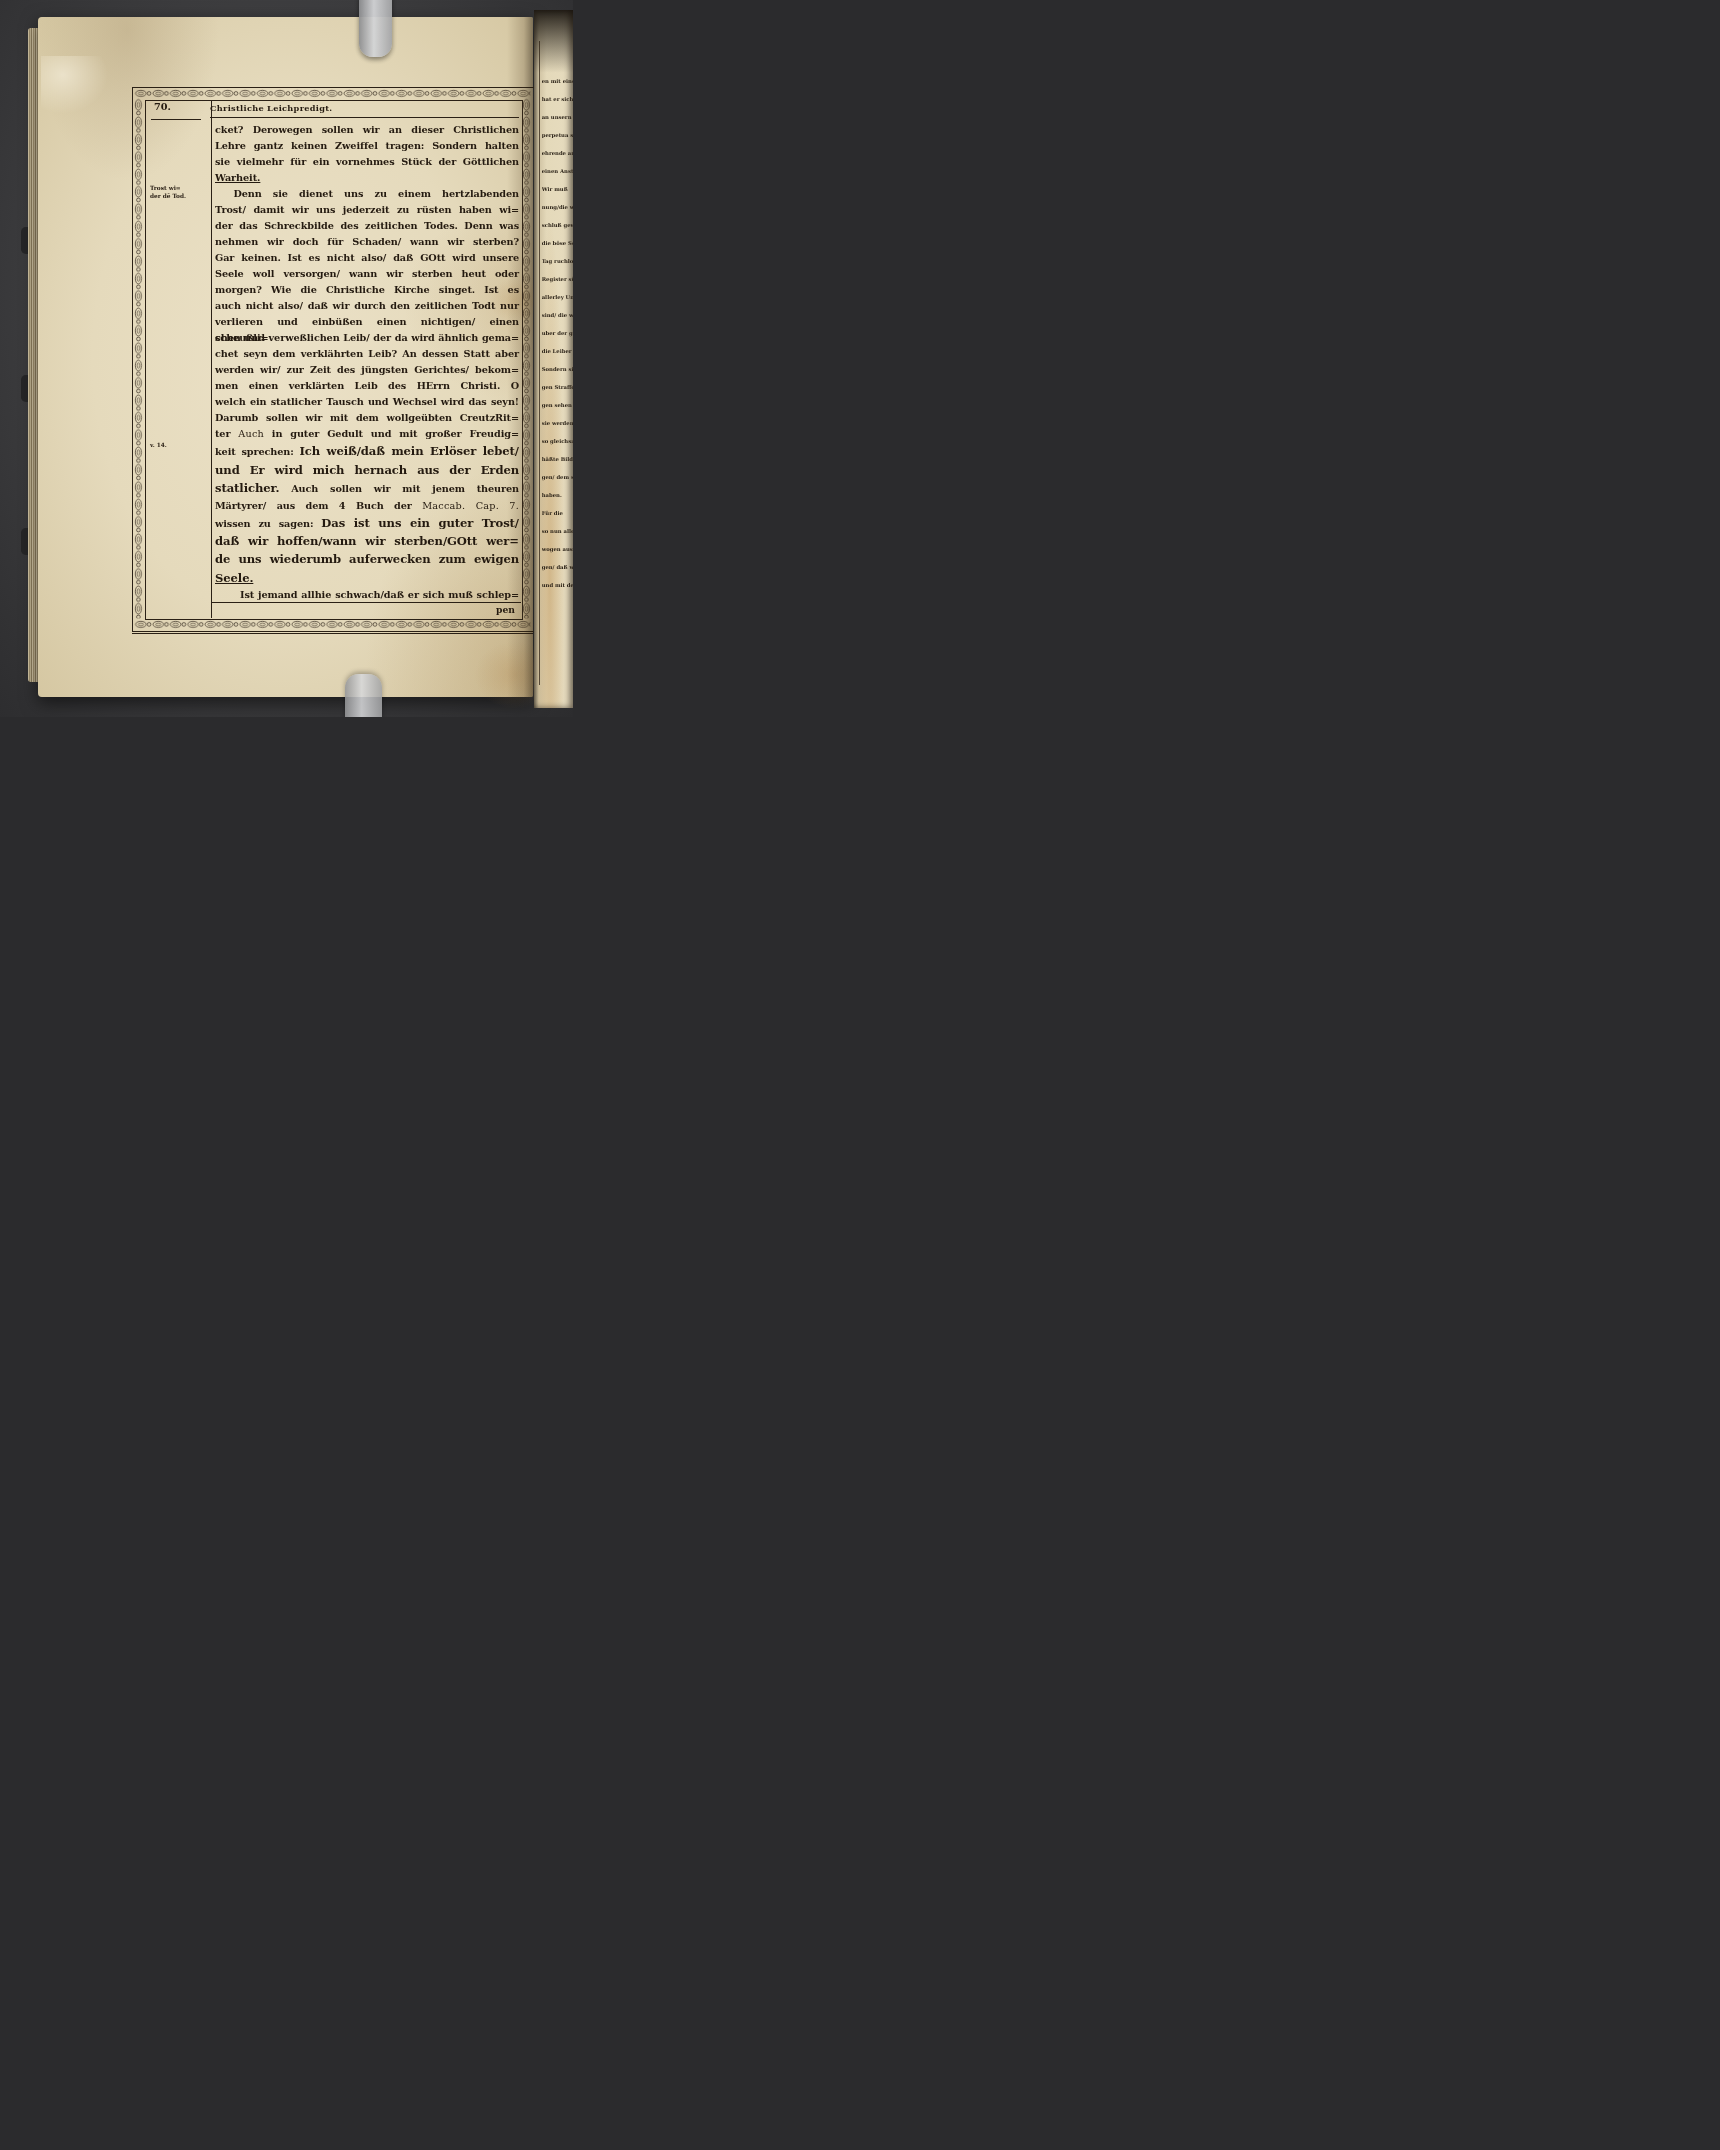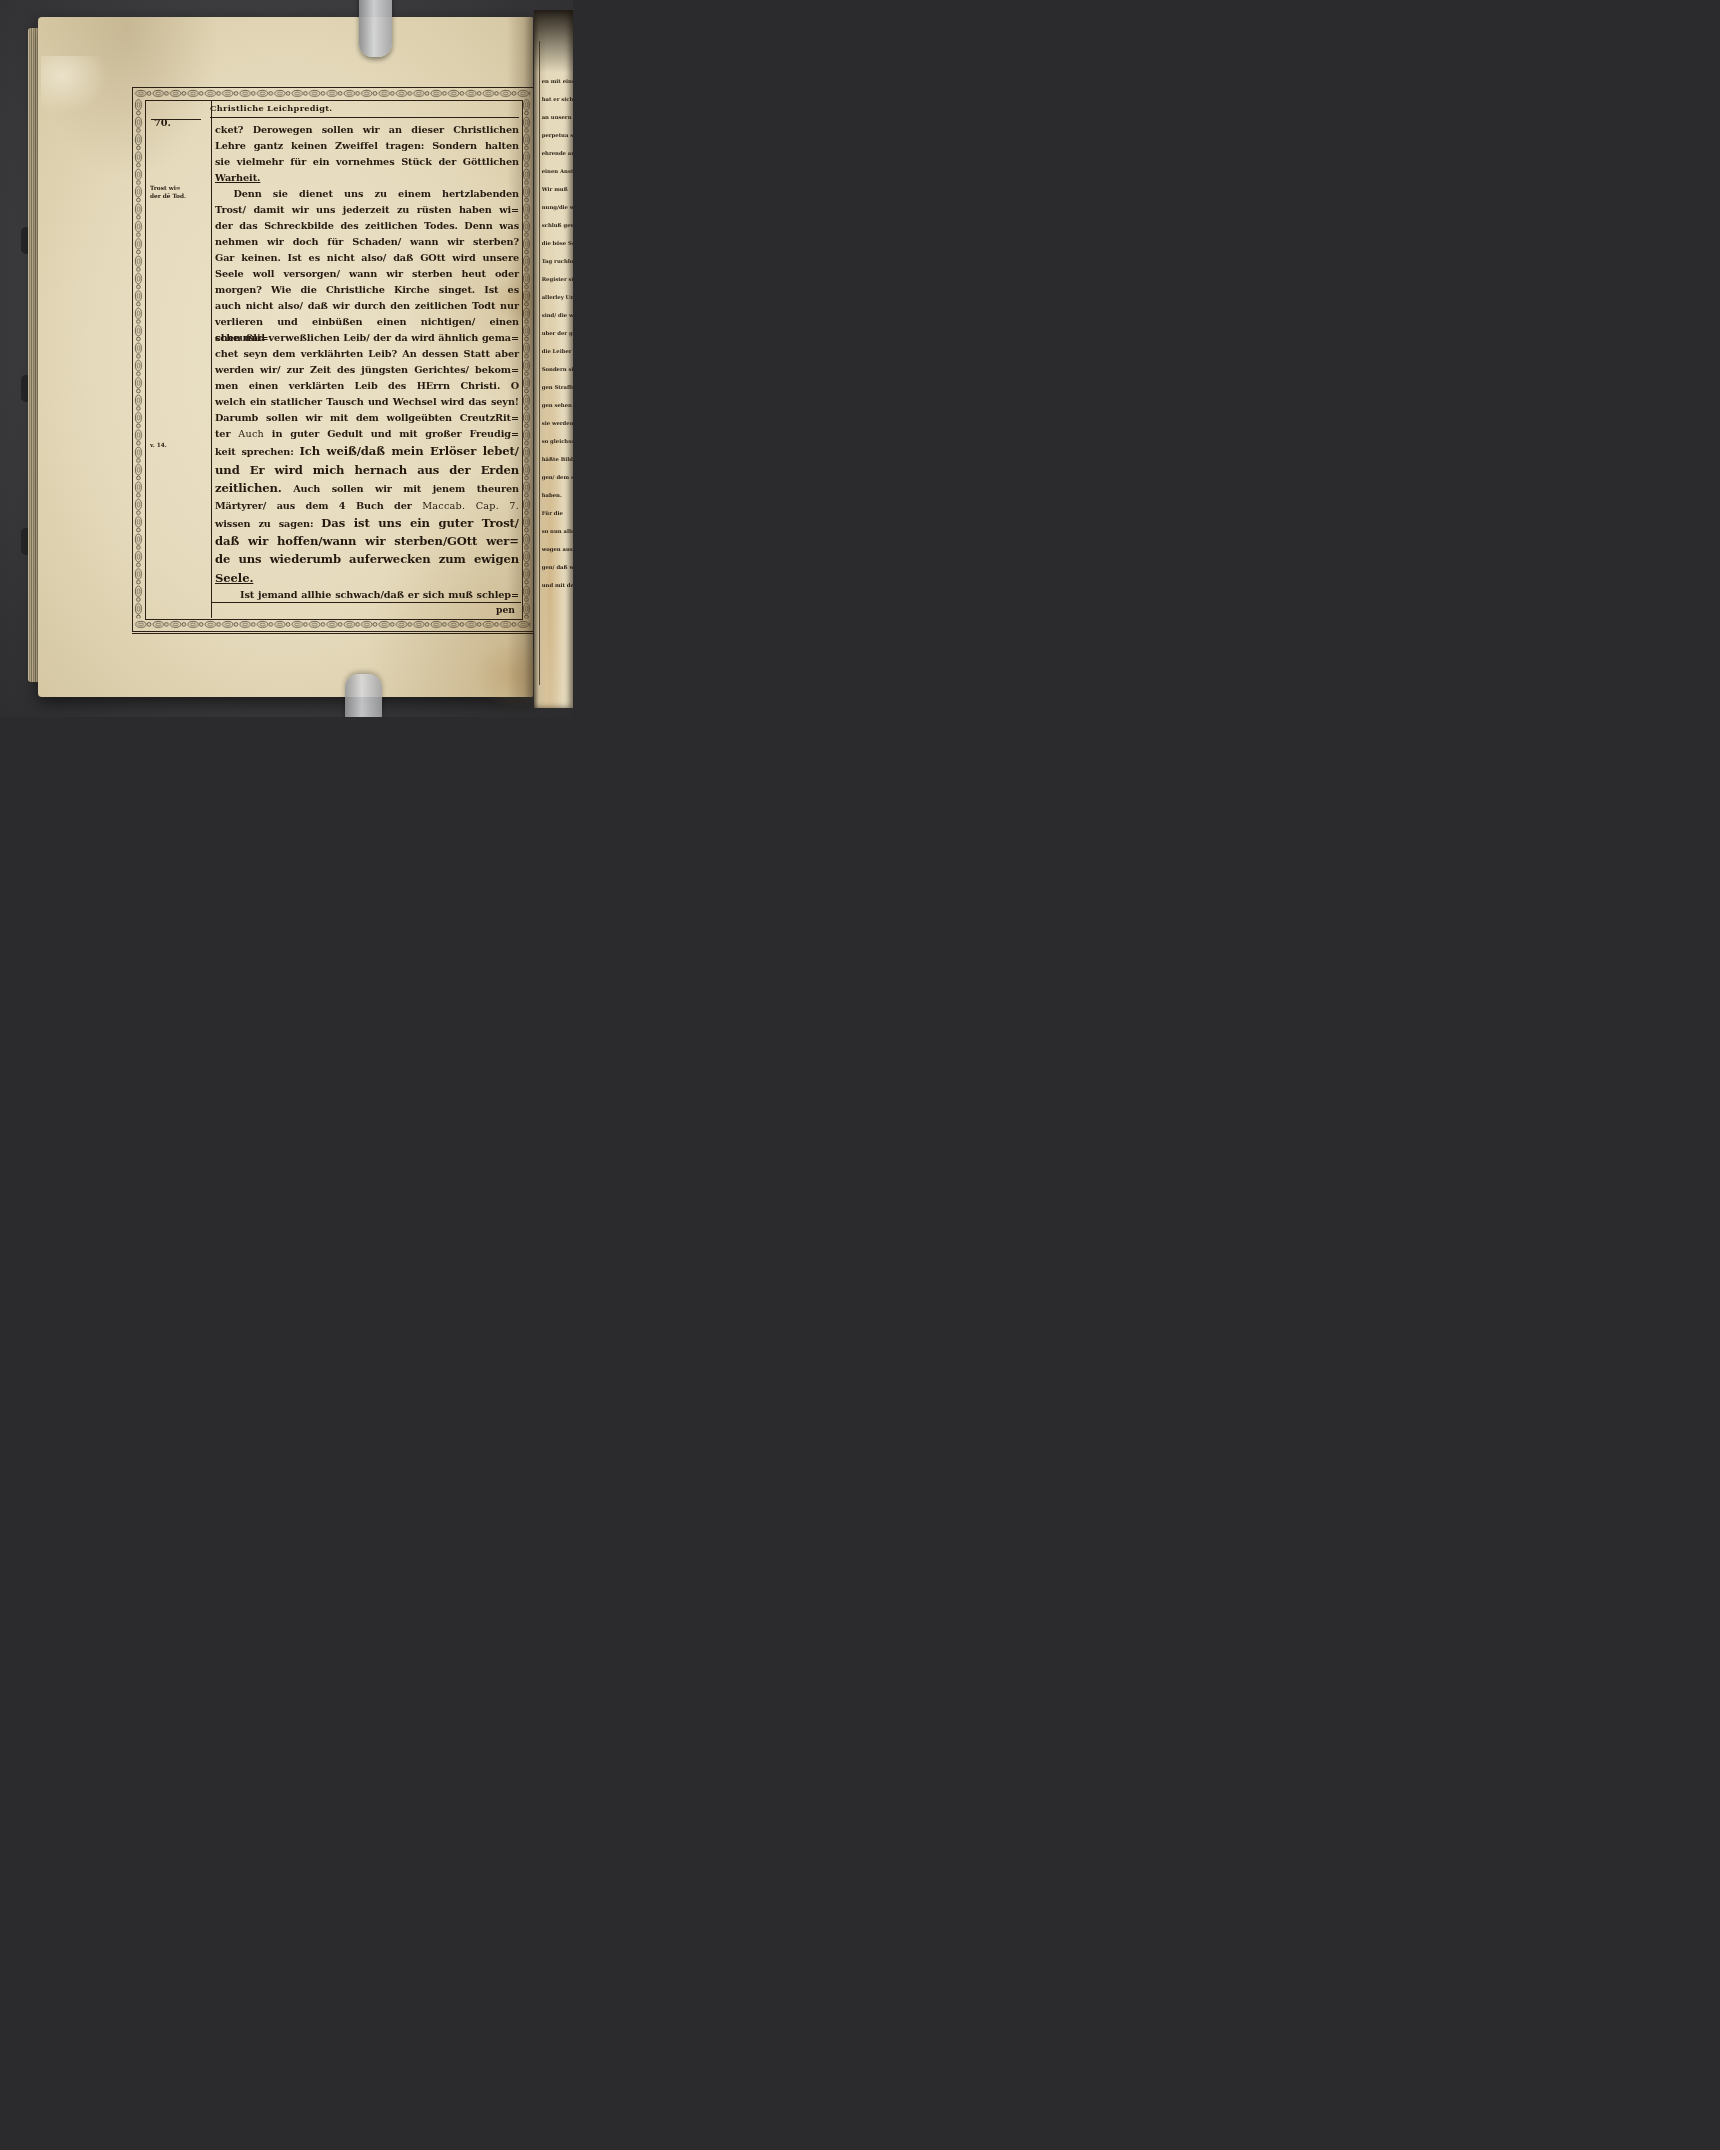--- a/index.html
+++ b/index.html
@@ -36,21 +36,21 @@
   .frag{height:18px;line-height:18px;font-size:5.3px;font-weight:bold;color:#2c2318;white-space:nowrap;overflow:hidden;}
   
   .outer-frame{position:absolute;left:94px;top:70px;width:401px;height:543px;border:0.8px solid #2a2015;}
   .outer-frame2{position:absolute;left:94px;top:616px;width:401px;border-top:0.8px solid #2a2015;}
   .inner-frame{position:absolute;left:107px;top:83px;width:376px;height:518px;border:0.7px solid #2a2015;}
   .orn{position:absolute;}
   
   .divider{position:absolute;left:173px;top:83px;height:518px;border-left:0.7px solid #2a2015;}
   .header-band{position:absolute;left:172px;top:83px;width:309px;height:17px;border-bottom:0.8px solid #2a2015;
     text-align:left;font-size:8.2px;font-weight:bold;letter-spacing:0.3px;color:#241a10;line-height:16.5px;}
-  .pagenum{position:absolute;left:116px;top:100px;font-size:9.7px;font-weight:bold;color:#241a10;}
+  .pagenum{position:absolute;left:116px;top:84px;font-size:9.7px;font-weight:bold;color:#241a10;}
   .pagenum-rule{position:absolute;left:113px;top:102px;width:50px;border-top:0.8px solid #2a2015;}
   .margin-col{position:absolute;left:108px;top:0;width:63px;height:100%;}
   .margin-note{position:absolute;left:0;width:62px;padding-left:3.9px;font-size:5.8px;font-weight:bold;color:#241a10;line-height:7.3px;}
   .textcol{position:absolute;left:177px;top:105px;width:304px;font-weight:bold;color:#241a10;}
   .tline{font-size:9.7px;line-height:16px;height:16px;text-align:justify;text-align-last:justify;letter-spacing:-0.1px;}
   .tline.bigline{font-size:11.6px;line-height:18.4px;height:18.4px;}
   .tline.alast-left{text-align-last:left;text-decoration:underline;}
   .tline .big{font-size:11.6px;}
   .tline .norm{font-size:9.7px;margin-top:44px;}
   .tline .roman{font-weight:normal;letter-spacing:0.2px;}
@@ -155,21 +155,21 @@
         <div class="tline"><span>verlieren und einbüßen einen nichtigen/ einen scheußli=</span></div>
         <div class="tline"><span>chen und verweßlichen Leib/ der da wird ähnlich gema=</span></div>
         <div class="tline"><span>chet seyn dem verklährten Leib? An dessen Statt aber</span></div>
         <div class="tline"><span>werden wir/ zur Zeit des jüngsten Gerichtes/ bekom=</span></div>
         <div class="tline"><span>men einen verklärten Leib des HErrn Christi.  O</span></div>
         <div class="tline"><span>welch ein statlicher Tausch und Wechsel wird das seyn!</span></div>
         <div class="tline"><span>Darumb sollen wir mit dem wollgeübten CreutzRit=</span></div>
         <div class="tline"><span>ter </span><span class="roman">Auch</span><span> in guter Gedult und mit großer Freudig=</span></div>
         <div class="tline bigline"><span class="norm">keit sprechen: </span><span class="big">Ich weiß/daß mein Erlöser lebet/</span></div>
         <div class="tline bigline"><span class="big">und Er wird mich hernach aus der Erden</span></div>
-        <div class="tline bigline"><span class="big">zeitlichen.</span><span class="norm">  Auch sollen wir mit jenem theuren</span></div>
+        <div class="tline bigline"><span class="big">statlicher.</span><span class="norm">  Auch sollen wir mit jenem theuren</span></div>
         <div class="tline"><span>Märtyrer/ aus dem 4 Buch der </span><span class="roman">Maccab. Cap. 7.</span></div>
         <div class="tline bigline"><span class="norm">wissen zu sagen: </span><span class="big">Das ist uns ein guter Trost/</span></div>
         <div class="tline bigline"><span class="big">daß wir hoffen/wann wir sterben/GOtt wer=</span></div>
         <div class="tline bigline"><span class="big">de uns wiederumb auferwecken zum ewigen</span></div>
         <div class="tline bigline alast-left"><span class="big">Seele.</span></div>
         <div class="tline" style="padding-left: 25px;"><span>Ist jemand allhie schwach/daß er sich muß schlep=</span></div>
       </div>
 
     <div class="catch-rule"></div>
     <div class="catchword">pen</div>

